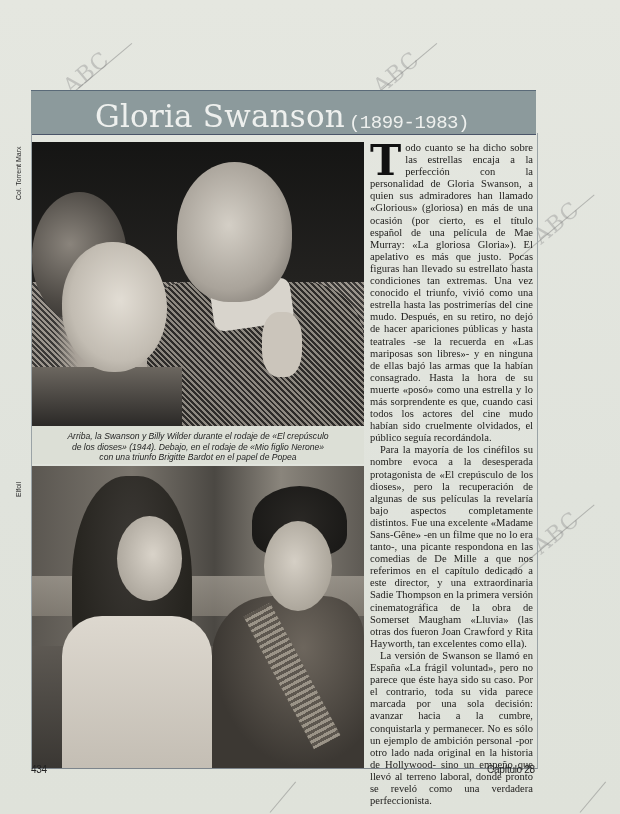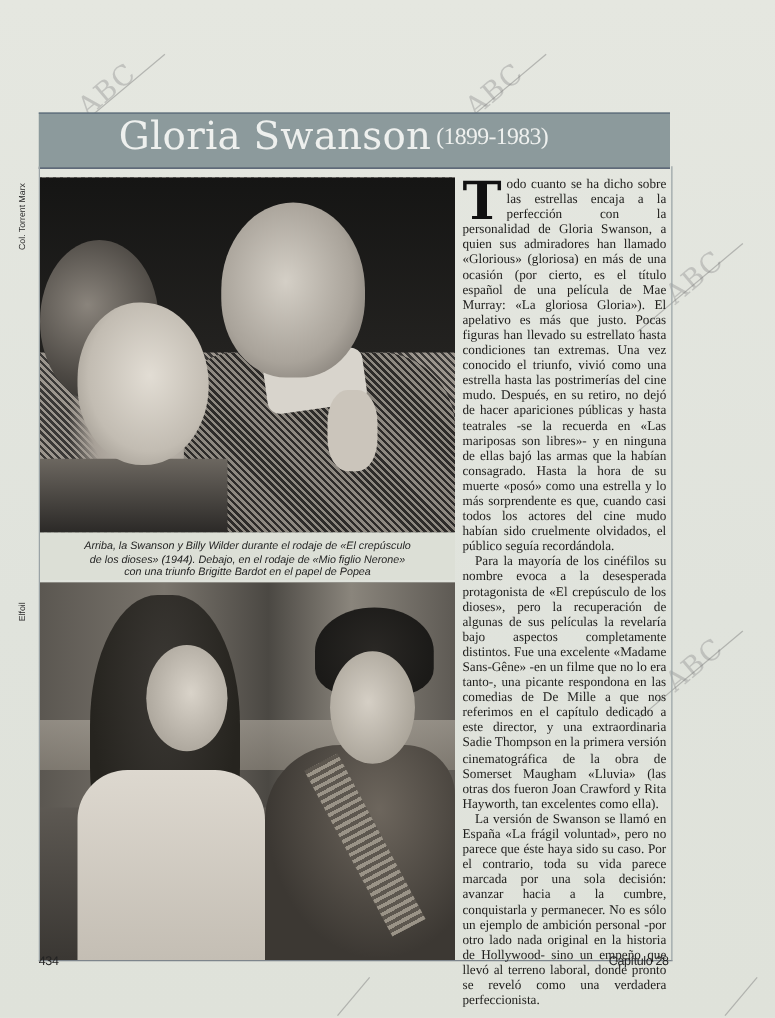--- a/index.html
+++ b/index.html
@@ -27,28 +27,28 @@
       font-family: "Liberation Sans", sans-serif; font-size: 11px; color: #222;
       letter-spacing: -0.2px;
       margin-top: 24px;
     }
     .series-title span { border-bottom: 1px solid #2a3a6a; padding-bottom: 0px; }
     .title-band {
       position: absolute; left: 31px; top: 90px; width: 505px; height: 43px;
       background: #8c9a9c;
       border-top: 1px solid #5a6a78;
       border-bottom: 1px solid #4a5468;
-      display: flex; align-items: flex-start;
+      display: flex; align-items: flex-end;
     }
     .title-name {
       margin-left: 64px; font-family: "DejaVu Serif", serif; font-size: 31px;
       color: #eef0ee; font-weight: 300; letter-spacing: 0.2px;
     }
     .title-years {
-      margin-left: 4px; font-family: Liberation Serif, serif; font-size: 19px;
+      margin-left: 4px; font-family: Liberation Mono, monospace; font-size: 19px;
       color: #eef0ee; margin-top: 8px; font-stretch: condensed; letter-spacing: -0.5px;
     }
     .content-frame {
       position: absolute; left: 31px; top: 133px; width: 505px; height: 635px;
       border-left: 1px solid #9aa3a6; border-right: 1px solid #9aa3a6;
       border-bottom: 1px solid #7d858c;
     }
     .photo {
       position: absolute; overflow: hidden;
     }

